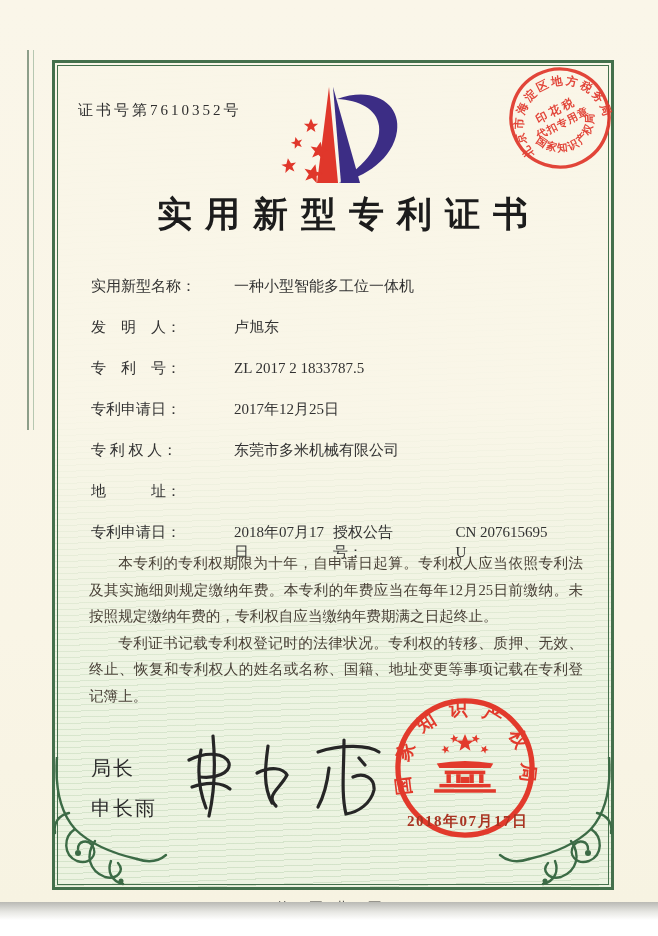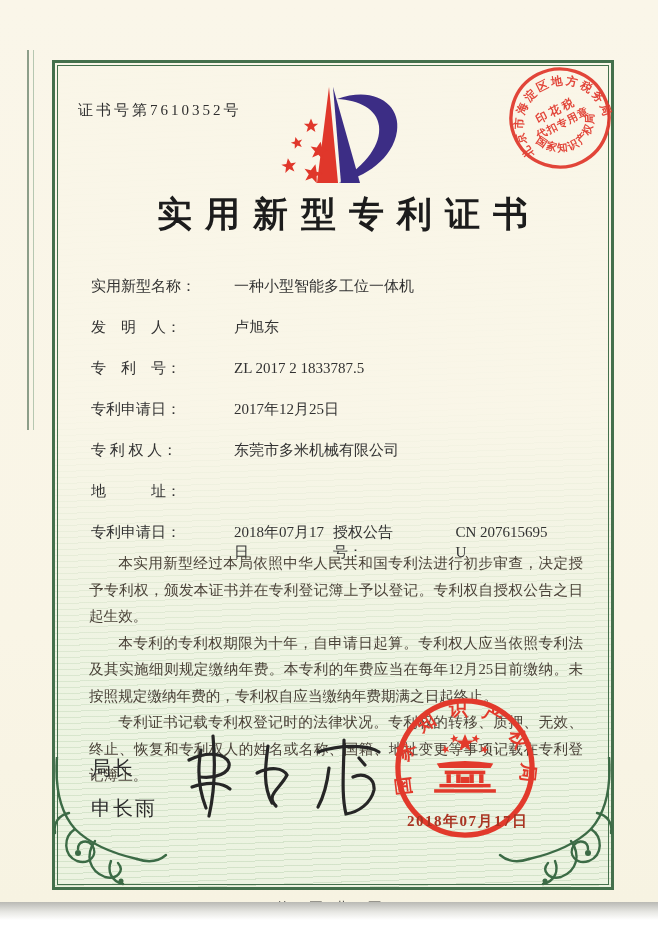--- a/index.html
+++ b/index.html
@@ -106,21 +106,20 @@
           <span class="val">2018年07月17日</span>
         </span>
         <span class="grant-right">
           <span>授权公告号：</span>
           <span class="val">CN 207615695 U</span>
         </span>
       </div>
     </div>
 
     <div class="paras">
-      <p>本实用新型经过本局依照中华人民共和国专利法进行初步审查，决定授予专利权，颁发本证书并在专利登记簿上予以登记。专利权自授权公告之日起生效。</p>
       <p>本专利的专利权期限为十年，自申请日起算。专利权人应当依照专利法及其实施细则规定缴纳年费。本专利的年费应当在每年12月25日前缴纳。未按照规定缴纳年费的，专利权自应当缴纳年费期满之日起终止。</p>
       <p>专利证书记载专利权登记时的法律状况。专利权的转移、质押、无效、终止、恢复和专利权人的姓名或名称、国籍、地址变更等事项记载在专利登记簿上。</p>
     </div>
 
     <div class="signer">
       <div>局长</div>
       <div>申长雨</div>
     </div>
 
     <svg class="signature" width="230" height="95" viewBox="0 0 230 95">

